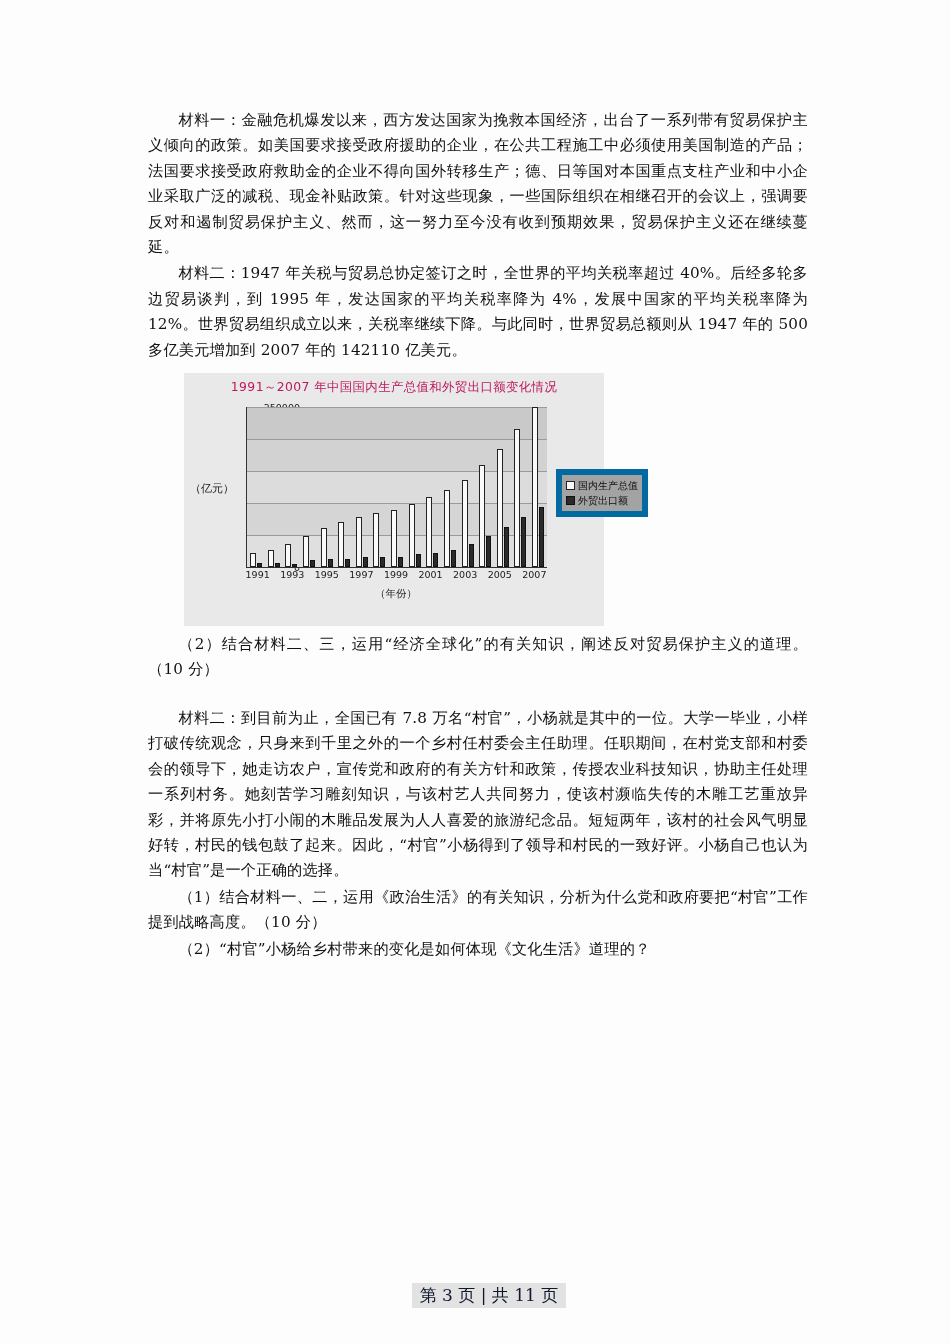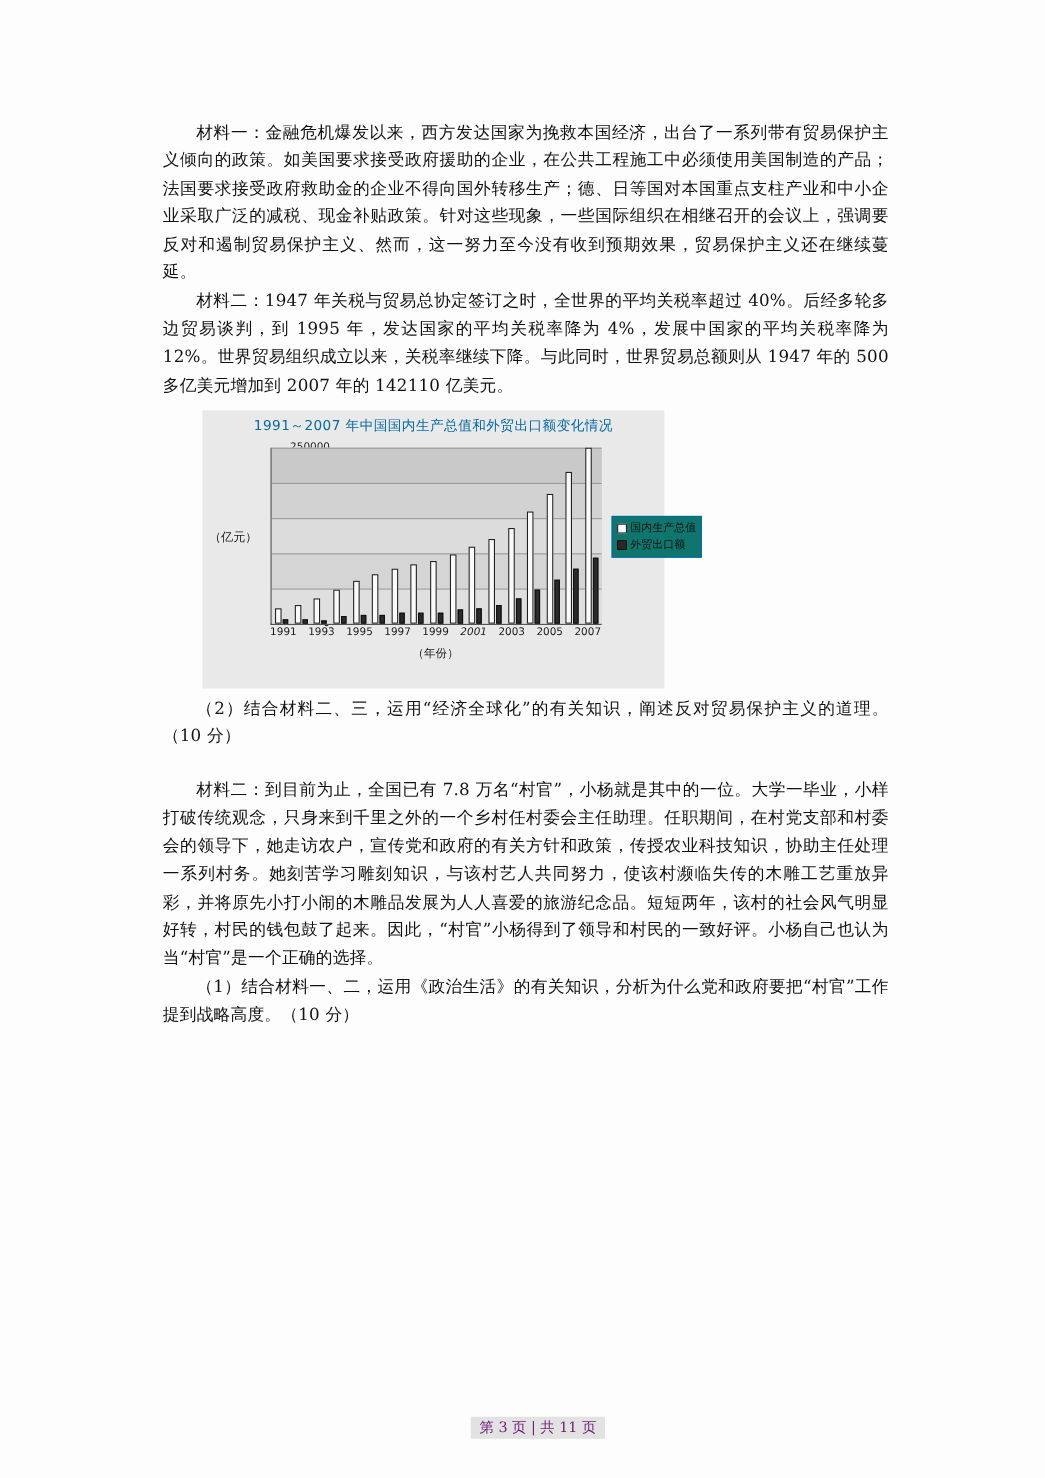--- a/index.html
+++ b/index.html
@@ -62,21 +62,21 @@
     background: #e9e9e9;
     border: 0;
   }
   .chart-title {
     position: absolute;
     left: 0; right: 0;
     top: 6px;
     text-align: center;
     font-size: 12.4px;
     letter-spacing: 0.4px;
-    color: #0369a1;
+    color: #be185d;
     font-family: "DejaVu Sans", "Liberation Sans", sans-serif;
     white-space: nowrap;
   }
   .plot {
     position: absolute;
     left: 62px;
     top: 34px;
     width: 300px;
     height: 160px;
     background: #d8d8d8;
@@ -167,22 +167,22 @@
     top: 214px;
     width: 300px;
     text-align: center;
     font-size: 10.5px;
     color: #1a1a1a;
   }
   .legend {
     position: absolute;
     left: 372px;
     top: 96px;
-    border: 1px solid #0369a1;
-    background: #0f766e;
+    border: 6px solid #0369a1;
+    background: #a3a3a3;
     padding: 3px 4px;
     font-size: 10px;
     line-height: 15px;
     font-family: "DejaVu Sans", "Liberation Sans", sans-serif;
     color: #111;
     white-space: nowrap;
   }
   .legend .row { display: flex; align-items: center; gap: 3px; }
   .swatch-open {
     width: 7px; height: 7px;
@@ -197,22 +197,22 @@
     display: inline-block;
   }
 
   
   .footer {
     position: absolute;
     left: 0;
     right: 0;
     bottom: 36px;
     text-align: center;
-    font-size: 13px;
-    color: #701a75;
+    font-size: 17px;
+    color: #0f172a;
     padding-left: 28px;
   }
   .footer .fbox {
     display: inline-block;
     background: #e2e2e2;
     padding: 1px 8px;
   }
 </style>
 </head>
 <body>
@@ -325,21 +325,21 @@
               </div>
             </div>
         </div>
 
         <div class="xaxis-labels" id="xticks">
             <div class="xtick" style="left: 11.6471px;">1991</div>
             <div class="xtick" style="left: 46.2353px;">1993</div>
             <div class="xtick" style="left: 80.8235px;">1995</div>
             <div class="xtick" style="left: 115.412px;">1997</div>
             <div class="xtick" style="left: 150px;">1999</div>
-            <div class="xtick" style="left: 184.588px; font-style: italic;">2001</div>
+            <div class="xtick" style="left: 184.588px;">2001</div>
             <div class="xtick" style="left: 219.176px;">2003</div>
             <div class="xtick" style="left: 253.765px;">2005</div>
             <div class="xtick" style="left: 288.353px;">2007</div>
           </div>
         <div class="xaxis-title">（年份）</div>
 
         <div class="legend">
           <div class="row">
             <span class="swatch-open"></span>
             <span>国内生产总值</span>
@@ -357,19 +357,20 @@
 
     <div class="spacer-lg"></div>
 
 
 
     <p class="para">
       <span>材料二：</span><span>到目前为止，全国已有 7.8 万名“村官”，小杨就是其中的一位。大学一毕业，小样打破传统观念，只身来到千里之外的一个乡村任村委会主任助理。任职期间，在村党支部和村委会的领导下，她走访农户，宣传党和政府的有关方针和政策，传授农业科技知识，协助主任处理一系列村务。她刻苦学习雕刻知识，与该村艺人共同努力，使该村濒临失传的木雕工艺重放异彩，并将原先小打小闹的木雕品发展为人人喜爱的旅游纪念品。短短两年，该村的社会风气明显好转，村民的钱包鼓了起来。因此，“村官”小杨得到了领导和村民的一致好评。小杨自己也认为当“村官”是一个正确的选择。</span>
     </p>
 
     <p class="para">（1）结合材料一、二，运用《政治生活》的有关知识，分析为什么党和政府要把“村官”工作提到战略高度。（10 分）</p>
+    <p class="para">（2）“村官”小杨给乡村带来的变化是如何体现《文化生活》道理的？</p>
 
   </div>
 
   <div class="footer">
     <span class="fbox">第 3 页 | 共 11 页</span>
   </div>
 </div>
 
 </body></html>

